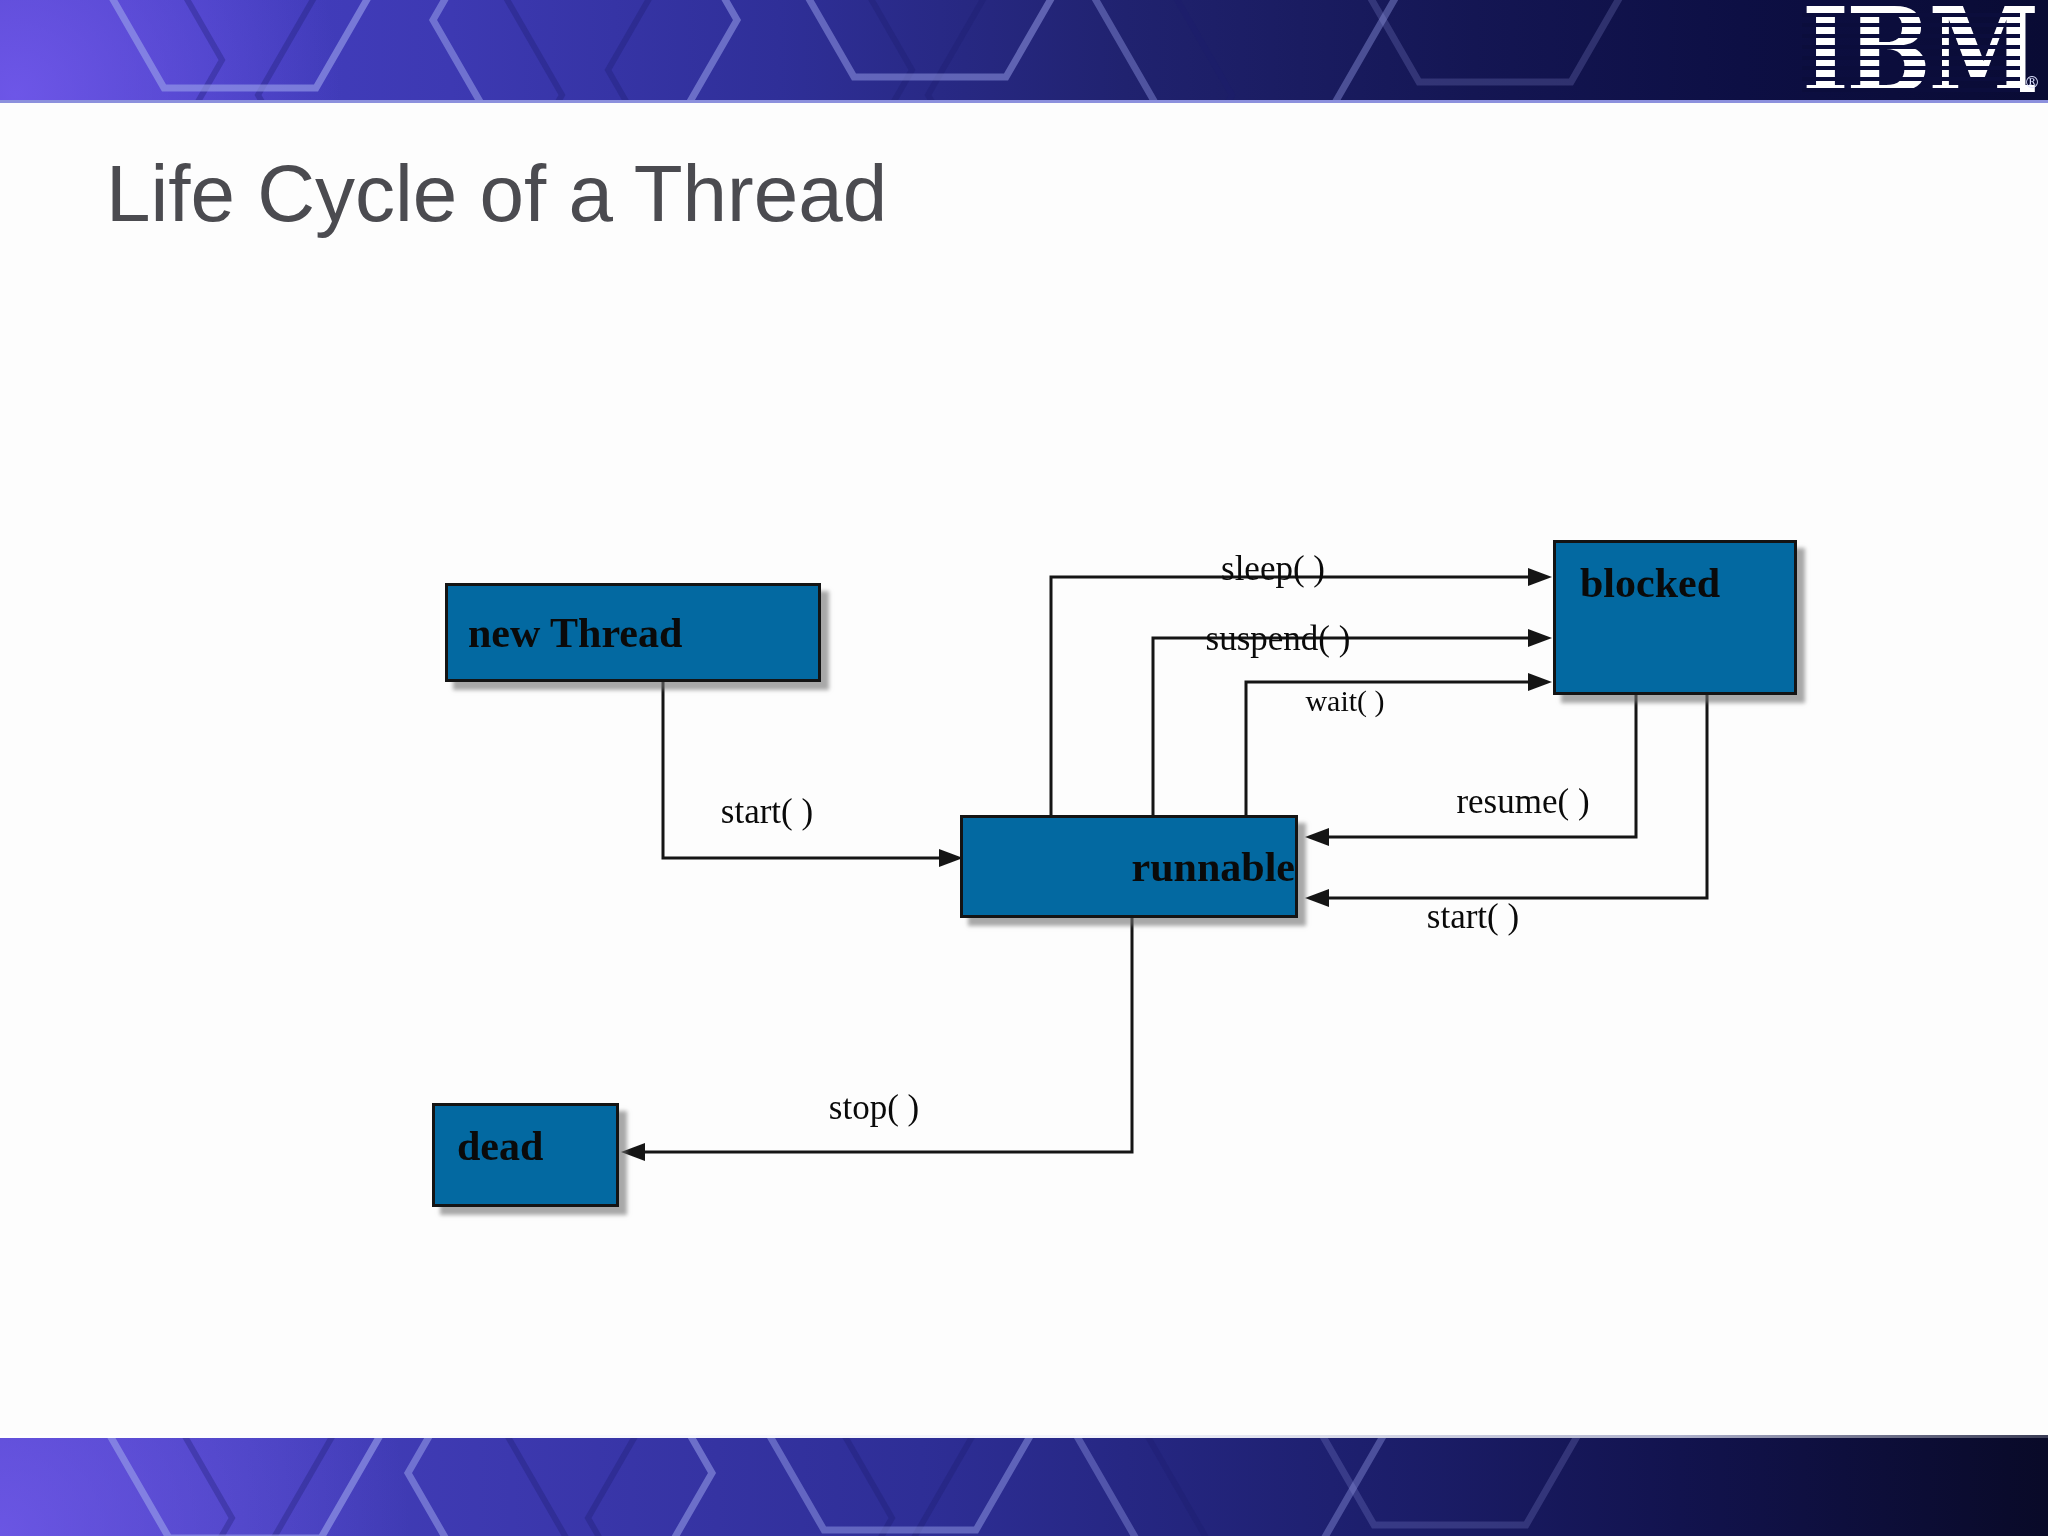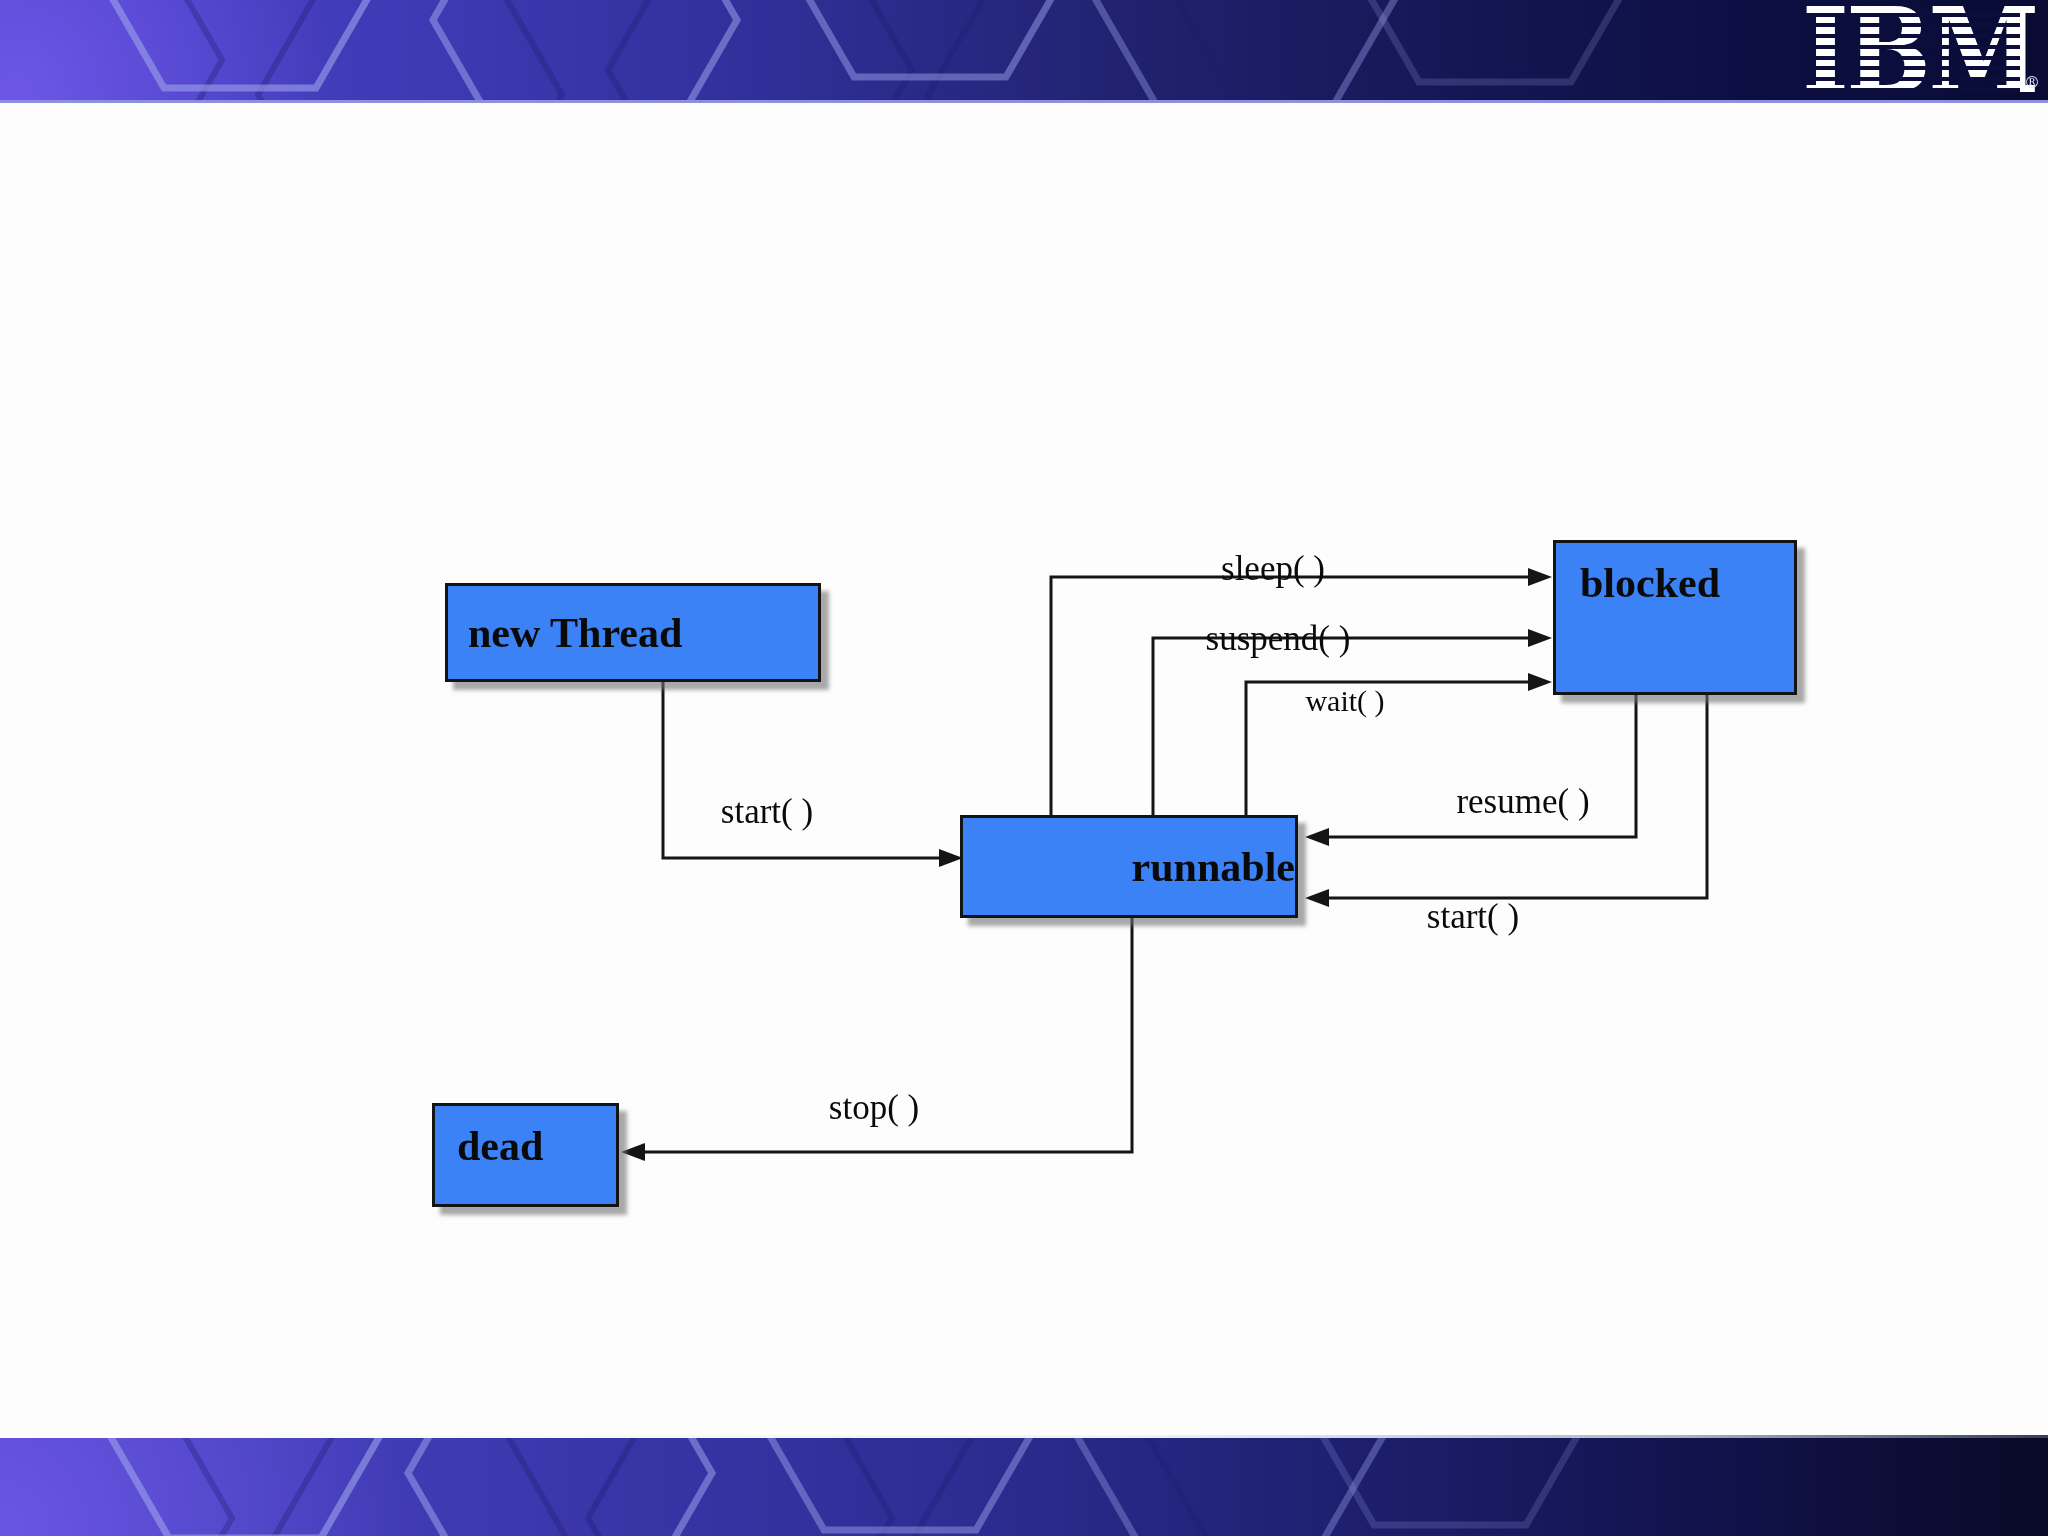--- a/index.html
+++ b/index.html
@@ -50,21 +50,21 @@
   .page-title{
     position:absolute;left:106px;top:148px;margin:0;
     font-size:80px;font-weight:400;color:#4b4b50;letter-spacing:0;
     font-family:"Liberation Sans",sans-serif;white-space:nowrap;
   }
 
   
   .diagram{position:absolute;inset:0;}
   .diagram svg.edges{position:absolute;left:0;top:0;}
   .node{
-    position:absolute;box-sizing:border-box;background:#3b82f6;border:3px solid #141414;
+    position:absolute;box-sizing:border-box;background:#0369a1;border:3px solid #141414;
     box-shadow:8px 8px 4px rgba(112,112,112,.6);
     font-family:"Liberation Serif",serif;font-weight:bold;font-size:42px;color:#0a0a0a;
     white-space:nowrap;
   }
   .node-new-thread{left:445px;top:583px;width:376px;height:99px;display:flex;align-items:center;padding-left:20px;}
   .node-blocked{left:1553px;top:540px;width:244px;height:155px;padding:16px 0 0 24px;}
   .node-runnable{left:960px;top:815px;width:338px;height:103px;display:flex;align-items:center;justify-content:flex-end;}
   .node-dead{left:432px;top:1103px;width:187px;height:104px;padding:16px 0 0 22px;}
 
   .elabel{
@@ -100,20 +100,21 @@
         <polygon stroke-opacity="0.22" points="1343,-50 1419,-182 1571,-182 1647,-50 1571,82 1419,82"></polygon>
       </g>
     </svg>
     <div class="ibm-logo">
       <span class="glyphs">IBM</span>
       <span class="stripes"></span>
       <span class="reg">®</span>
     </div>
   </header>
 
+  <h1 class="page-title">Life Cycle of a Thread</h1>
 
   <section class="diagram">
 
     <svg class="edges" width="2048" height="1536" viewBox="0 0 2048 1536">
       <defs>
         <marker id="arr" viewBox="0 0 24 18" refX="2" refY="9" markerWidth="24" markerHeight="18" orient="auto" markerUnits="userSpaceOnUse">
           <path d="M0,0 L24,9 L0,18 Z" fill="#151515"></path>
         </marker>
       </defs>
       <g fill="none" stroke="#151515" stroke-width="3">

